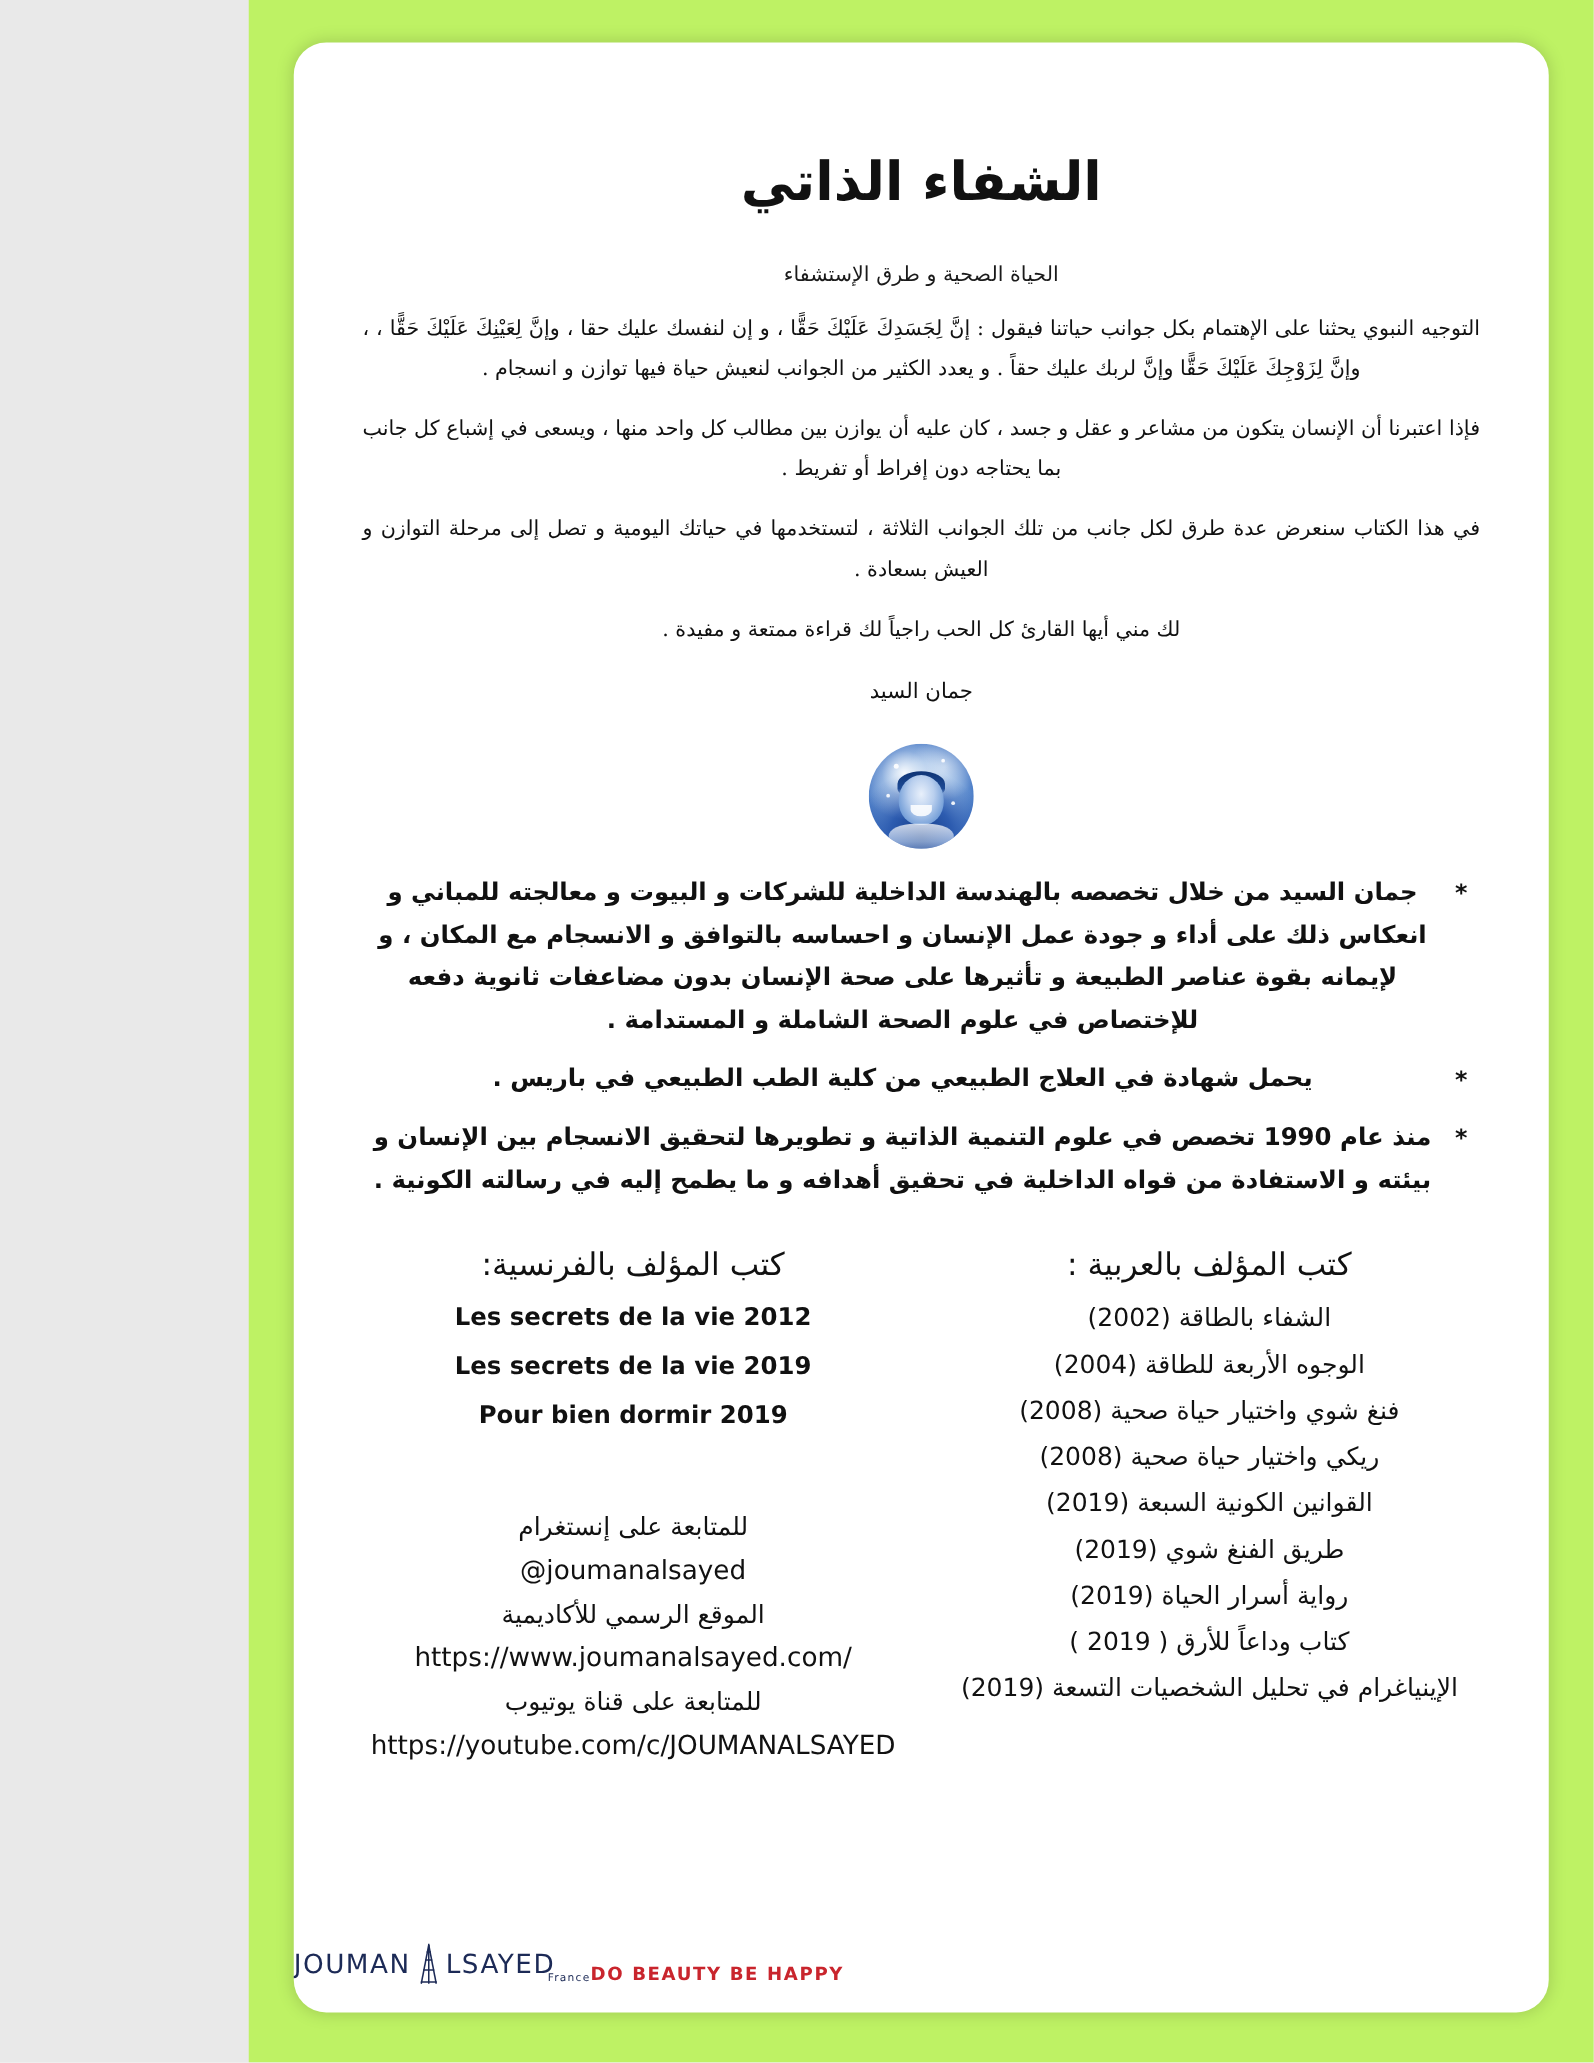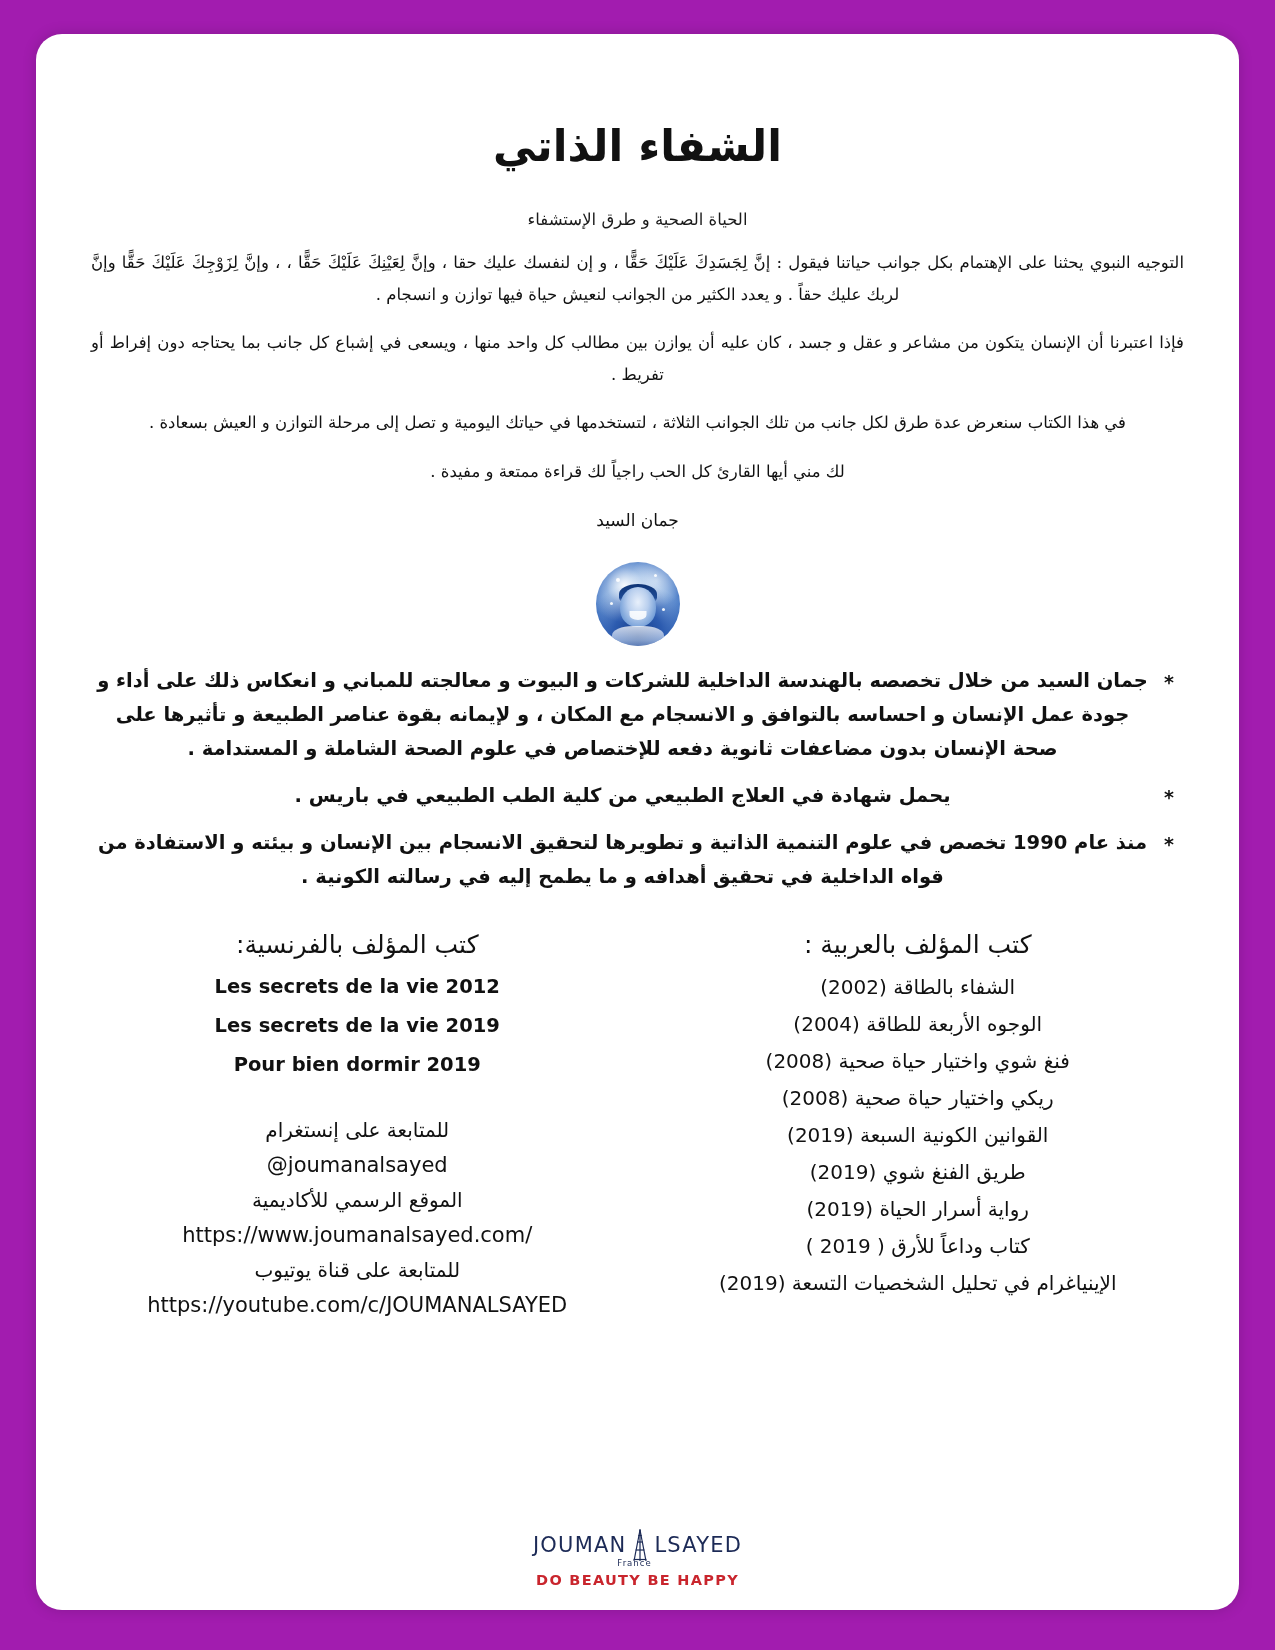--- a/index.html
+++ b/index.html
@@ -9,23 +9,23 @@
   }
   body {
     width: 1275px;
     height: 1650px;
     font-family: "DejaVu Sans", "Liberation Sans", sans-serif;
     overflow: hidden;
   }
 
   #page-wrap {
     position: relative;
-    width: 1275px;
+    width: 1076px;
     height: 1650px;
-    background: #a21caf;
+    background: #bef264;
     box-sizing: border-box;
     padding: 34px 36px 40px 36px;
   }
 
   .sheet {
     position: relative;
     width: 100%;
     height: 100%;
     background: #ffffff;
     border-radius: 26px;
@@ -213,21 +213,21 @@
     margin-bottom: 13px;
     direction: rtl;
     white-space: nowrap;
   }
   .book.ltr {
     direction: ltr;
     font-weight: 700;
     font-size: 19.5px;
     margin-bottom: 16px;
   }
-  .contact-block { margin-top: 42px; }
+  .contact-block { margin-top: 66px; }
   .contact-line {
     font-family: "DejaVu Sans", sans-serif;
     font-size: 20px;
     color: #111;
     text-align: center;
     margin-bottom: 11px;
     direction: rtl;
     white-space: nowrap;
   }
   .contact-line.ltr {
@@ -235,22 +235,22 @@
     font-size: 21px;
   }
 
   
   .footer {
     position: absolute;
     left: 0;
     right: 0;
     bottom: 22px;
     display: flex;
-    flex-direction: column;
-    align-items: center;
+    flex-direction: row;
+    align-items: flex-end;
     direction: ltr;
   }
   .logo-row {
     display: flex;
     flex-direction: row;
     align-items: center;
     justify-content: center;
     gap: 0px;
   }
   .logo-word {

